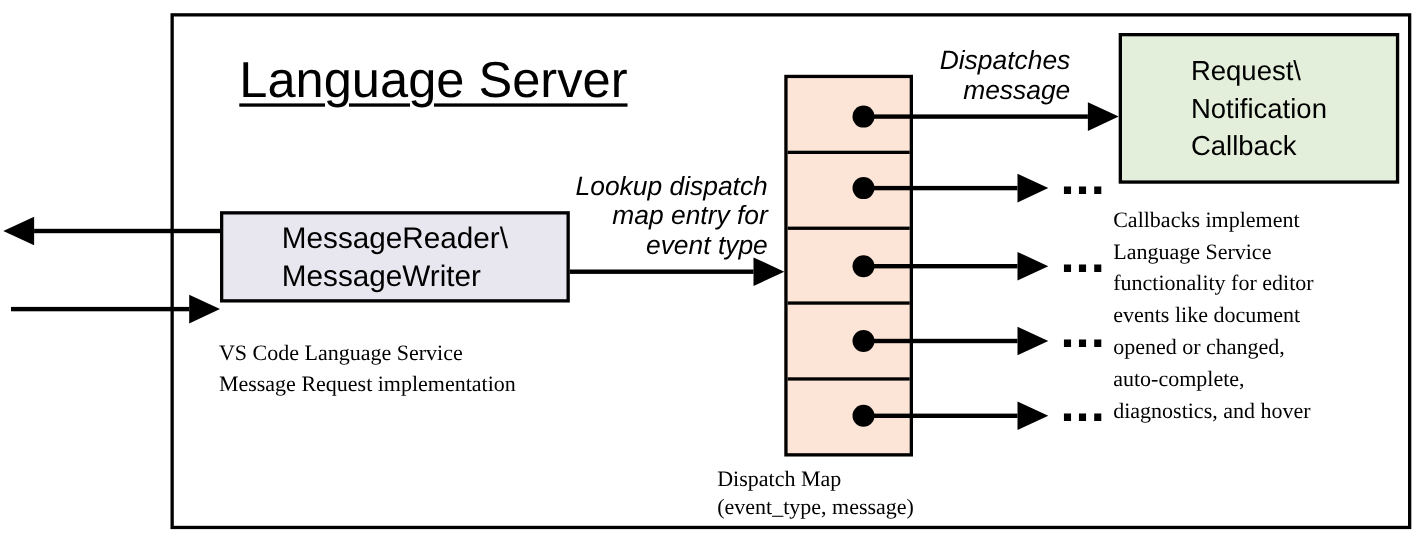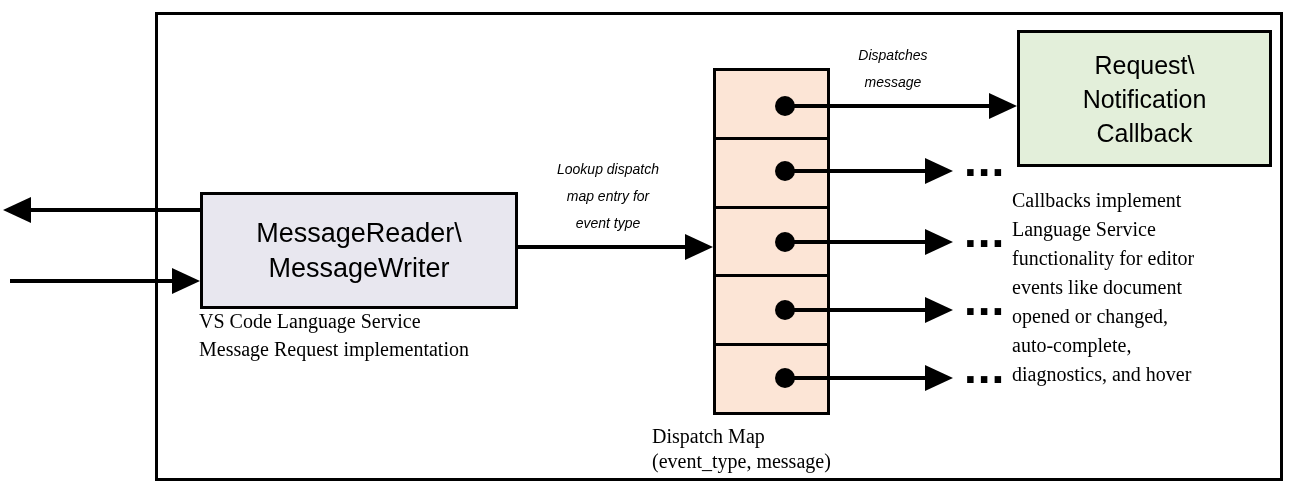--- a/index.html
+++ b/index.html
@@ -36,31 +36,30 @@
     border-left:28px solid var(--stroke,#000);
   }
   .head-left{
     width:0;height:0;
     border-top:13px solid transparent;
     border-bottom:13px solid transparent;
     border-right:28px solid var(--stroke,#000);
   }
   .lbl-italic{
     font-style:italic;
-    font-size:14px; line-height:27px;
-    text-align:center;
+    font-size:24px; line-height:27px;
+    text-align:right;
   }
   .node{
     border:3px solid var(--stroke,#000);
     box-sizing:border-box;
     display:flex; align-items:center; justify-content:center;
-    text-align:center;
   }
   .reader-box{
-    left:200px; top:192px; width:318px; height:117px;
+    left:200px; top:192px; width:318px; height:83px;
     background:var(--reader-fill,#e8e7ef);
     font-size:27px; line-height:35px;
   }
   .callback-box{
     left:1017px; top:30px; width:255px; height:137px;
     background:var(--callback-fill,#e3efda);
     font-size:25px; line-height:34px;
   }
   .caption{
     font-size:20px; line-height:28px;
@@ -88,20 +87,21 @@
     letter-spacing:1px; width:60px;
   }
 </style>
 </head>
 <body>
 
 <div class="canvas">
 
   <div class="abs outer-box"></div>
 
+  <div class="abs title">Language Server</div>
 
   <div class="abs hline" style="left:31px;top:208px;width:169px;"></div>
   <div class="abs head-left" style="left:3px;top:197px;"></div>
 
   <div class="abs hline" style="left:10px;top:279px;width:162px;"></div>
   <div class="abs head-right" style="left:172px;top:268px;"></div>
 
 
   <div class="abs node reader-box pre">MessageReader\
 MessageWriter</div>

